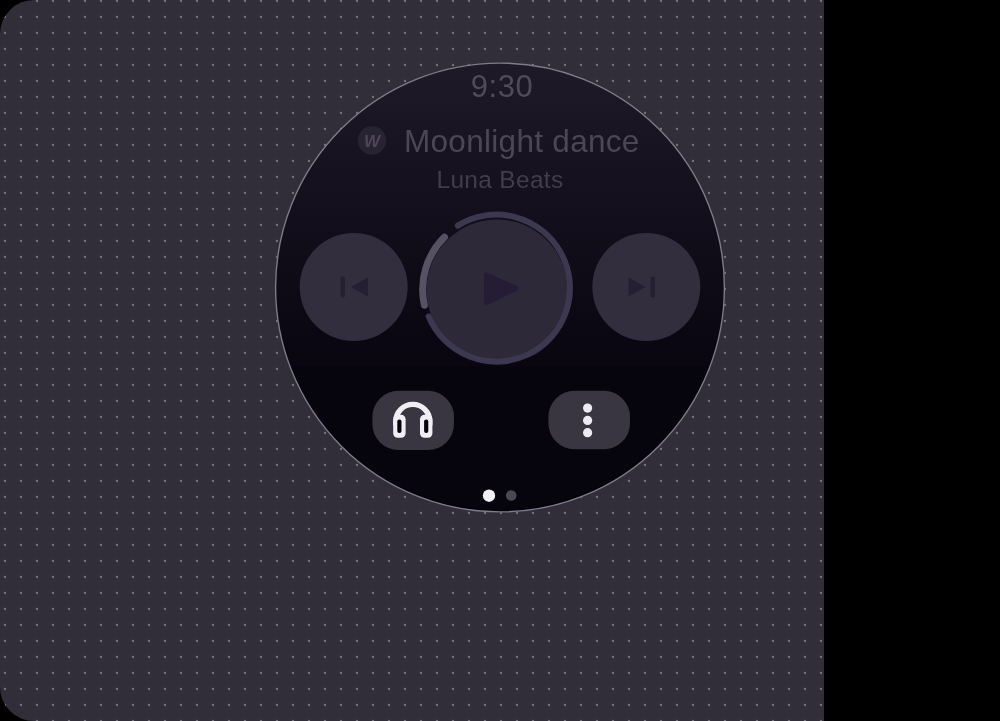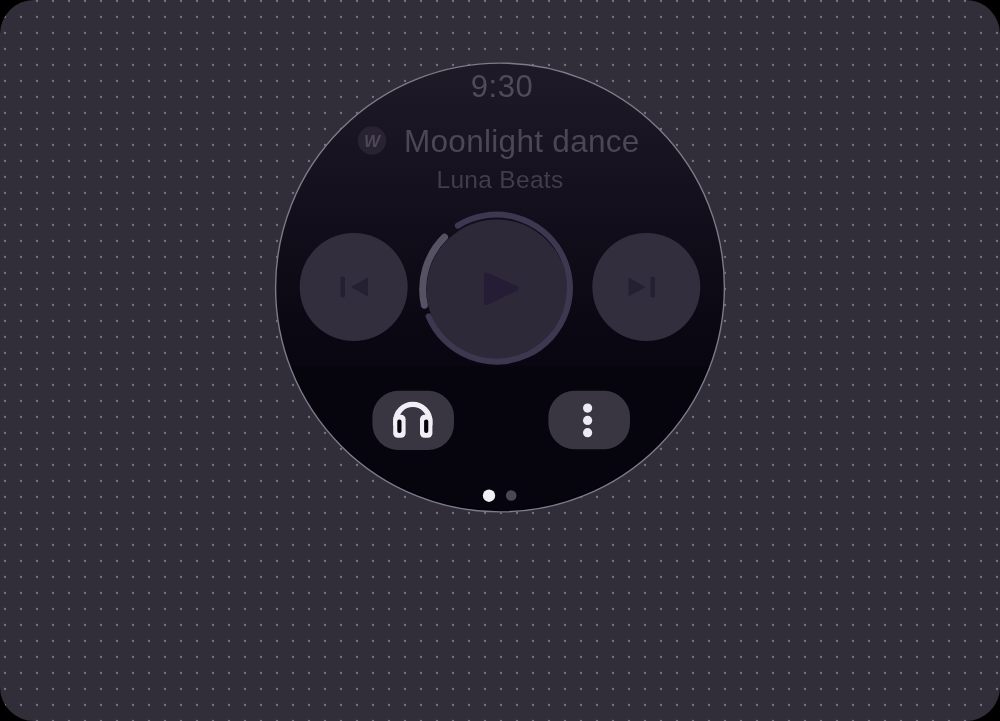--- a/index.html
+++ b/index.html
@@ -1,16 +1,16 @@
 <!DOCTYPE html>
 <html><head>
 <meta charset="utf-8">
 <style>
 html,body{margin:0;padding:0;background:#000;}
-#stage{position:relative;width:1000px;height:721px;background:#000;overflow:hidden;}
+#stage{position:relative;width:824px;height:721px;background:#000;overflow:hidden;}
 svg{display:block;font-family:"Liberation Sans",sans-serif;}
 </style>
 </head>
 <body>
 <div id="stage">
 <svg width="1000" height="721" viewBox="0 0 1000 721" xmlns="http://www.w3.org/2000/svg">
 <defs>
 <pattern id="dots" width="16" height="16" patternUnits="userSpaceOnUse" patternTransform="translate(13,25)">
 <circle cx="8" cy="8" r="1.15" fill="#77747f"></circle>
 </pattern>

